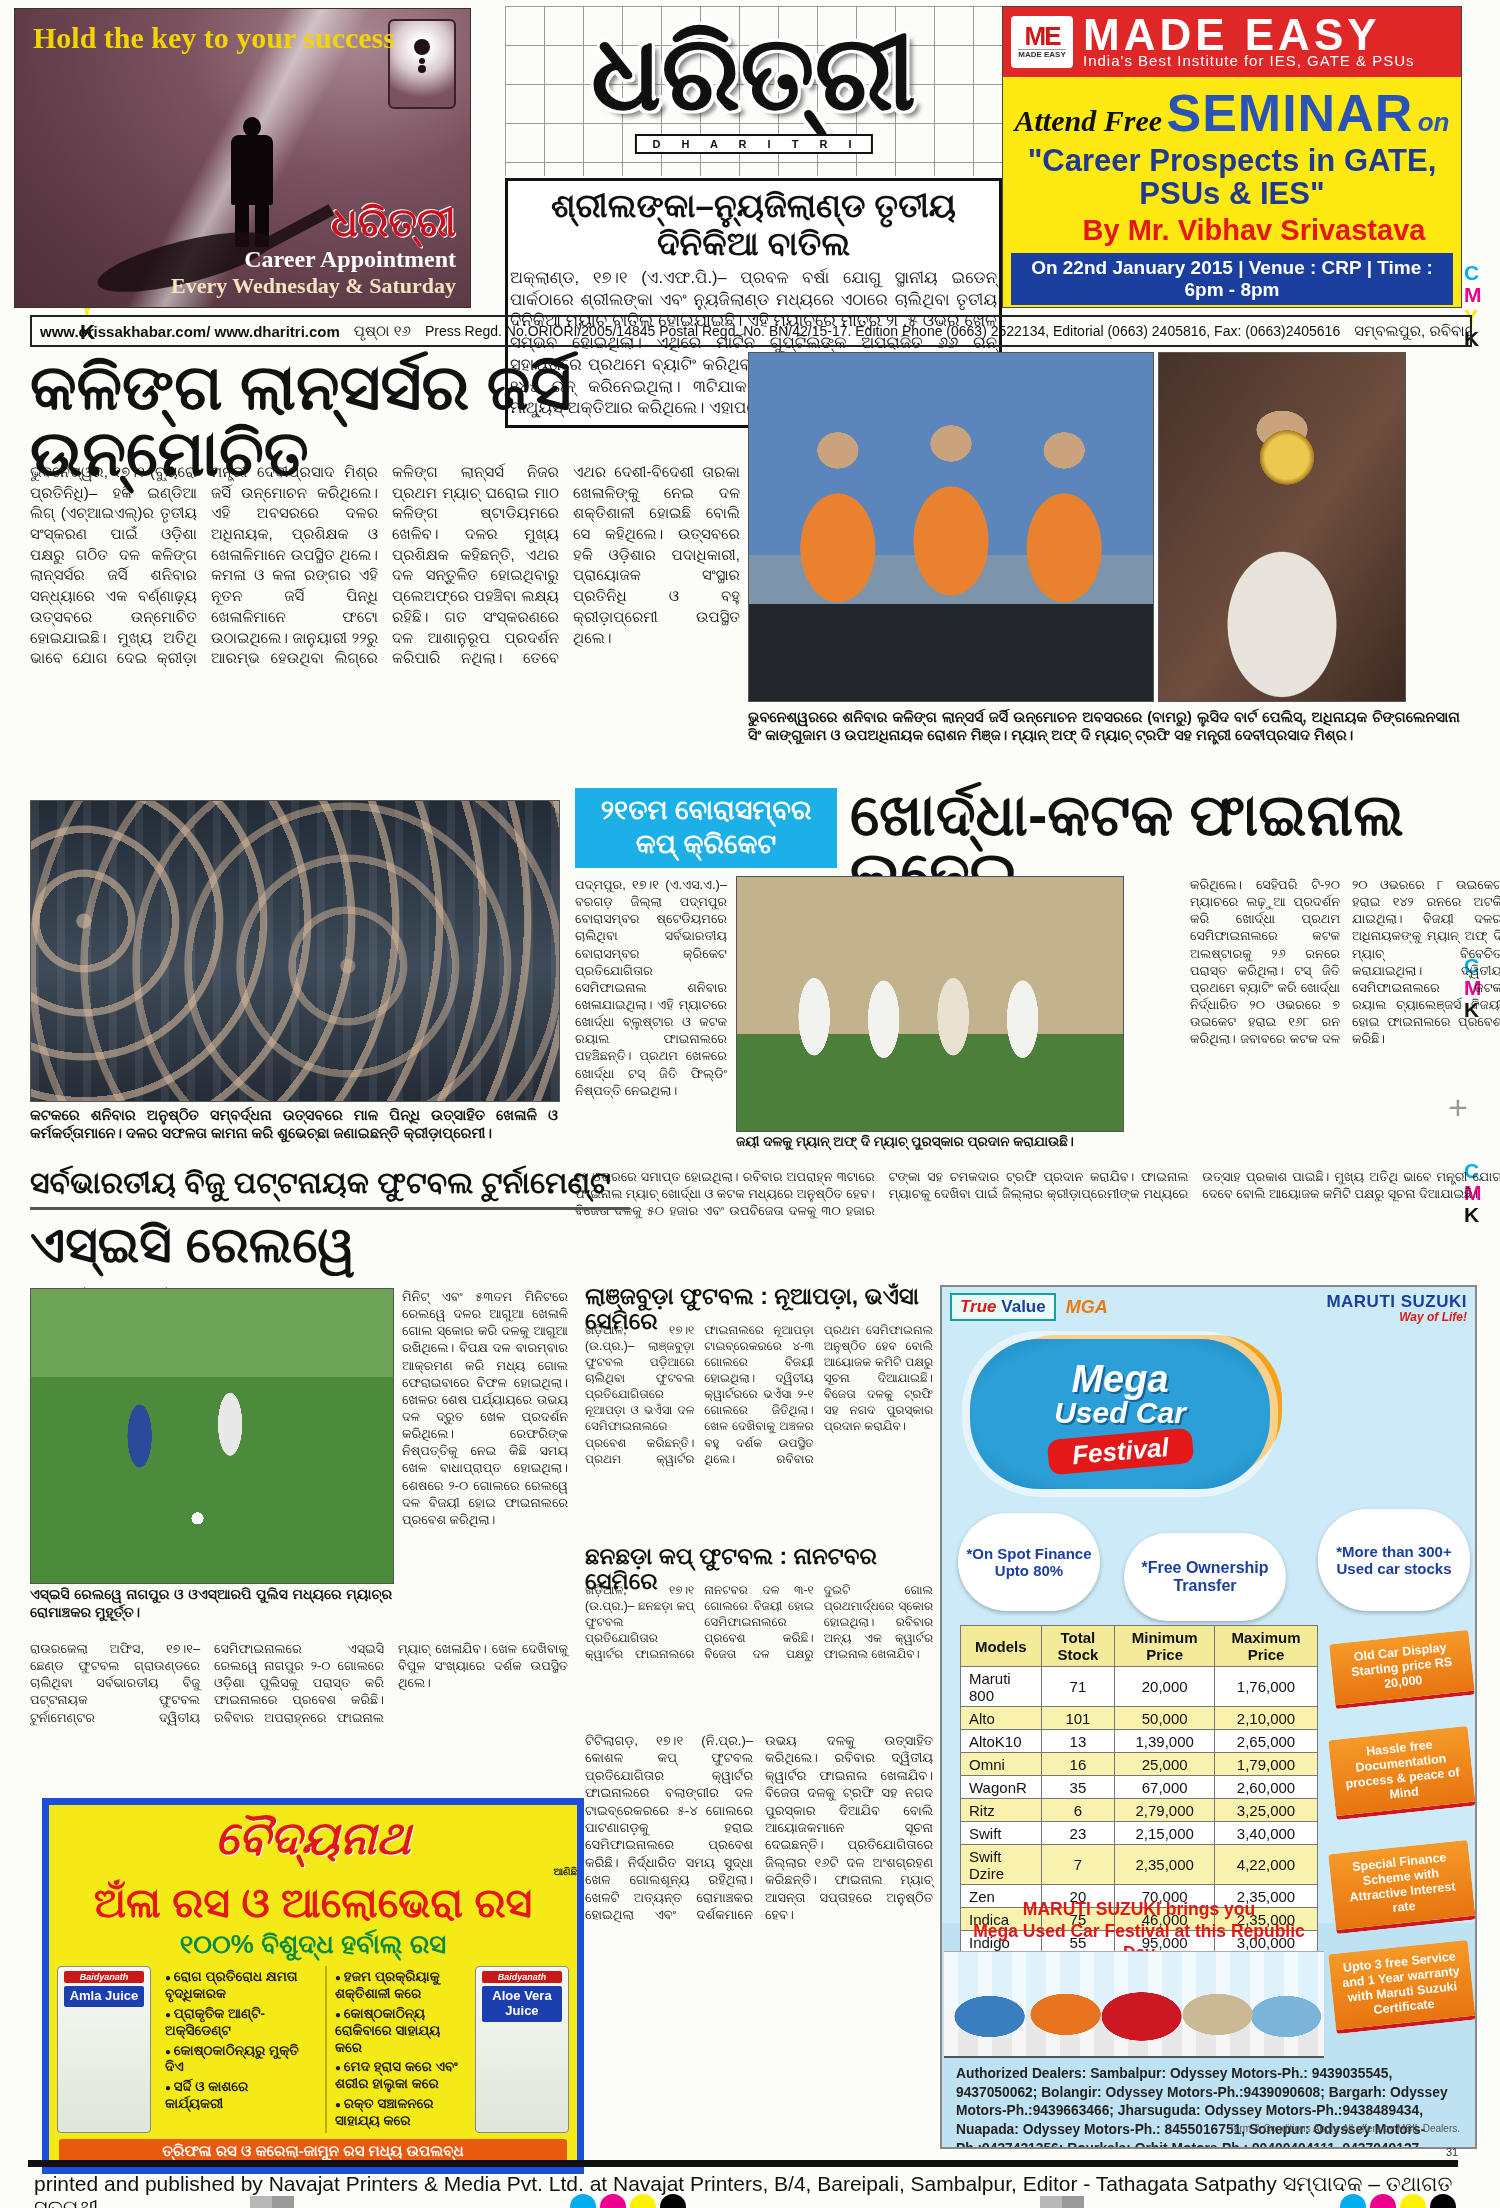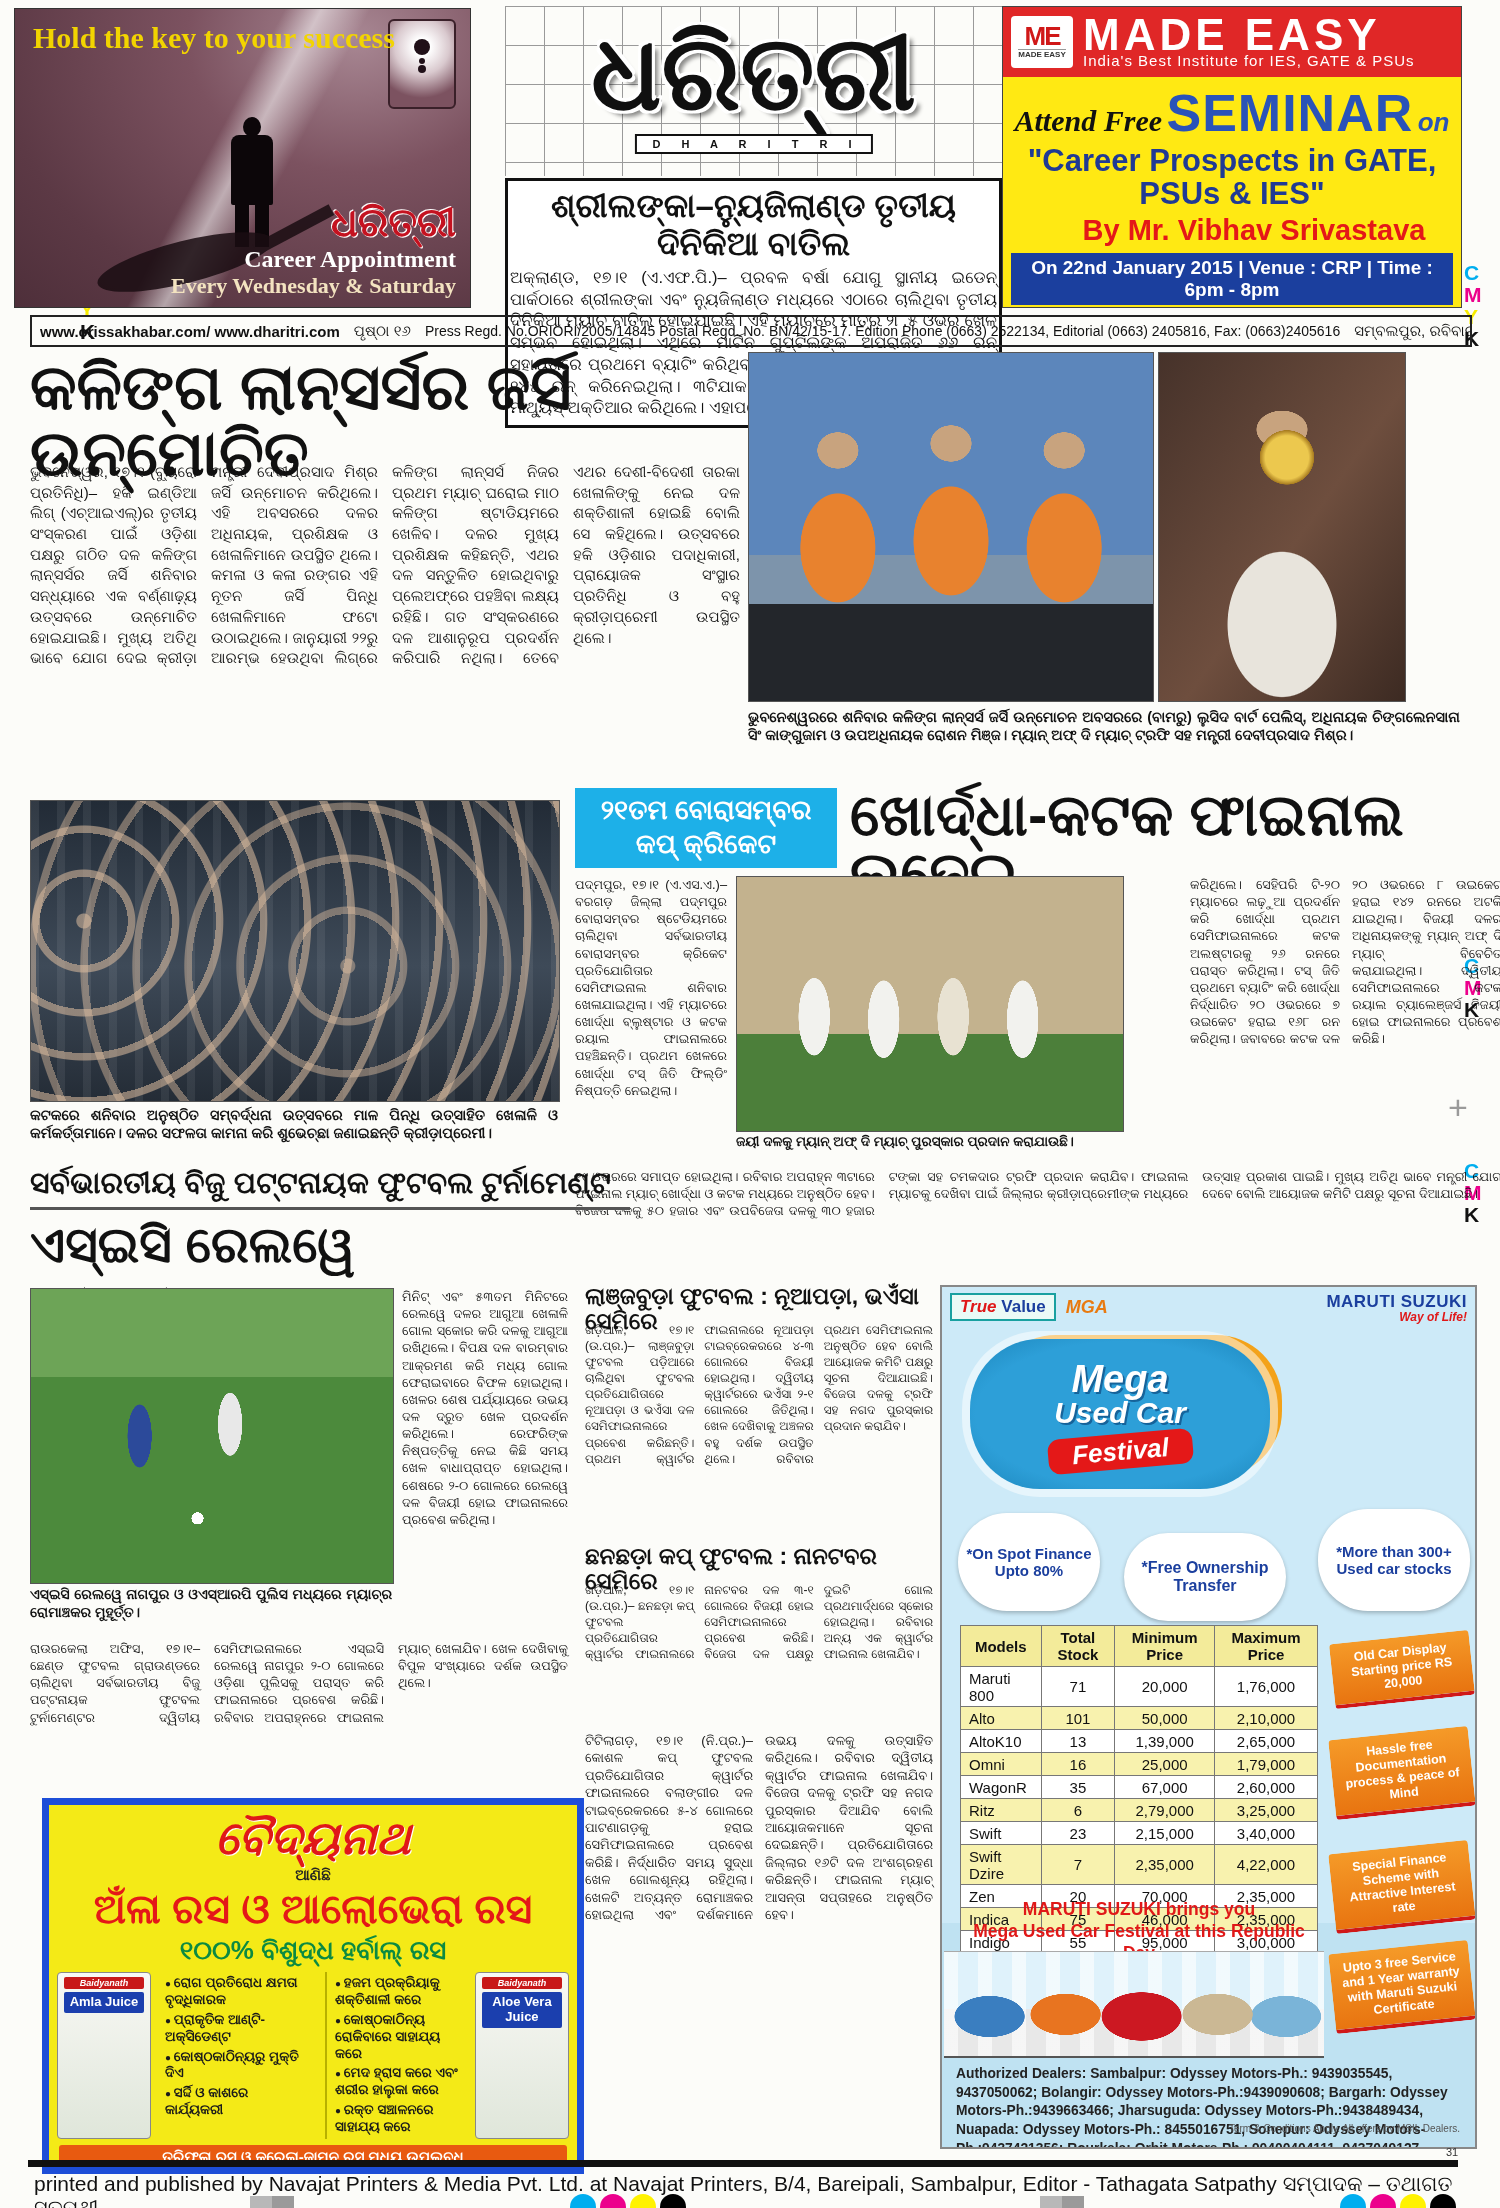--- a/index.html
+++ b/index.html
@@ -101,21 +101,21 @@
     radial-gradient(26px 64px at 74% 56%,#f2f2ee 0 60%,transparent 61%);}
   .ph-football{background:linear-gradient(#6da457 0 30%,#4c8a3c 30% 100%);}
   .ph-football::before{content:"";display:block;width:100%;height:100%;background:
     radial-gradient(20px 52px at 30% 50%,#2c4a9a 0 60%,transparent 61%),
     radial-gradient(20px 52px at 55% 46%,#e8e8e8 0 60%,transparent 61%),
     radial-gradient(10px 10px at 46% 78%,#fff 0 60%,transparent 61%);}
 
   
   .baidy{border:7px solid #1d4ed8;background:#f4ea17;overflow:hidden;text-align:center;margin-top:16px;}
   .baidy-logo{color:#e01818;font-size:46px;font-weight:900;font-style:italic;text-shadow:1px 1px 0 #fff;margin-top:6px;}
-  .baidy-sub{font-size:15px;font-weight:bold;color:#222;}
+  .baidy-sub{font-size:10px;font-weight:bold;color:#222;text-align:right;}
   .baidy-h{font-size:41px;font-weight:900;color:#1b3fae;margin-top:2px;}
   .baidy-h span{color:#e41818;}
   .baidy-g{font-size:26px;font-weight:900;color:#0c8a41;margin-top:2px;}
   .baidy-row{display:flex;margin-top:6px;padding:0 8px;gap:6px;align-items:stretch;text-align:left;}
   .baidy-pack{width:92px;background:linear-gradient(#f8f8f4,#dfe6da);border:1px solid #888;border-radius:4px;display:flex;flex-direction:column;align-items:center;padding-top:4px;}
   .pack-band{background:#c81818;color:#fff;font-size:9px;font-weight:bold;font-style:italic;width:86%;text-align:center;border-radius:2px;padding:1px 0;}
   .pack-label{background:#1b3fae;color:#fff;font-weight:bold;font-size:13px;width:86%;text-align:center;margin-top:3px;border-radius:2px;padding:3px 0;line-height:1.15;}
   .baidy-bullets{flex:1;display:flex;gap:26px;}
   .bcol{flex:1;border-left:2px solid #b8b000;padding-left:8px;}
   .bcol:first-child{border-left:none;}

